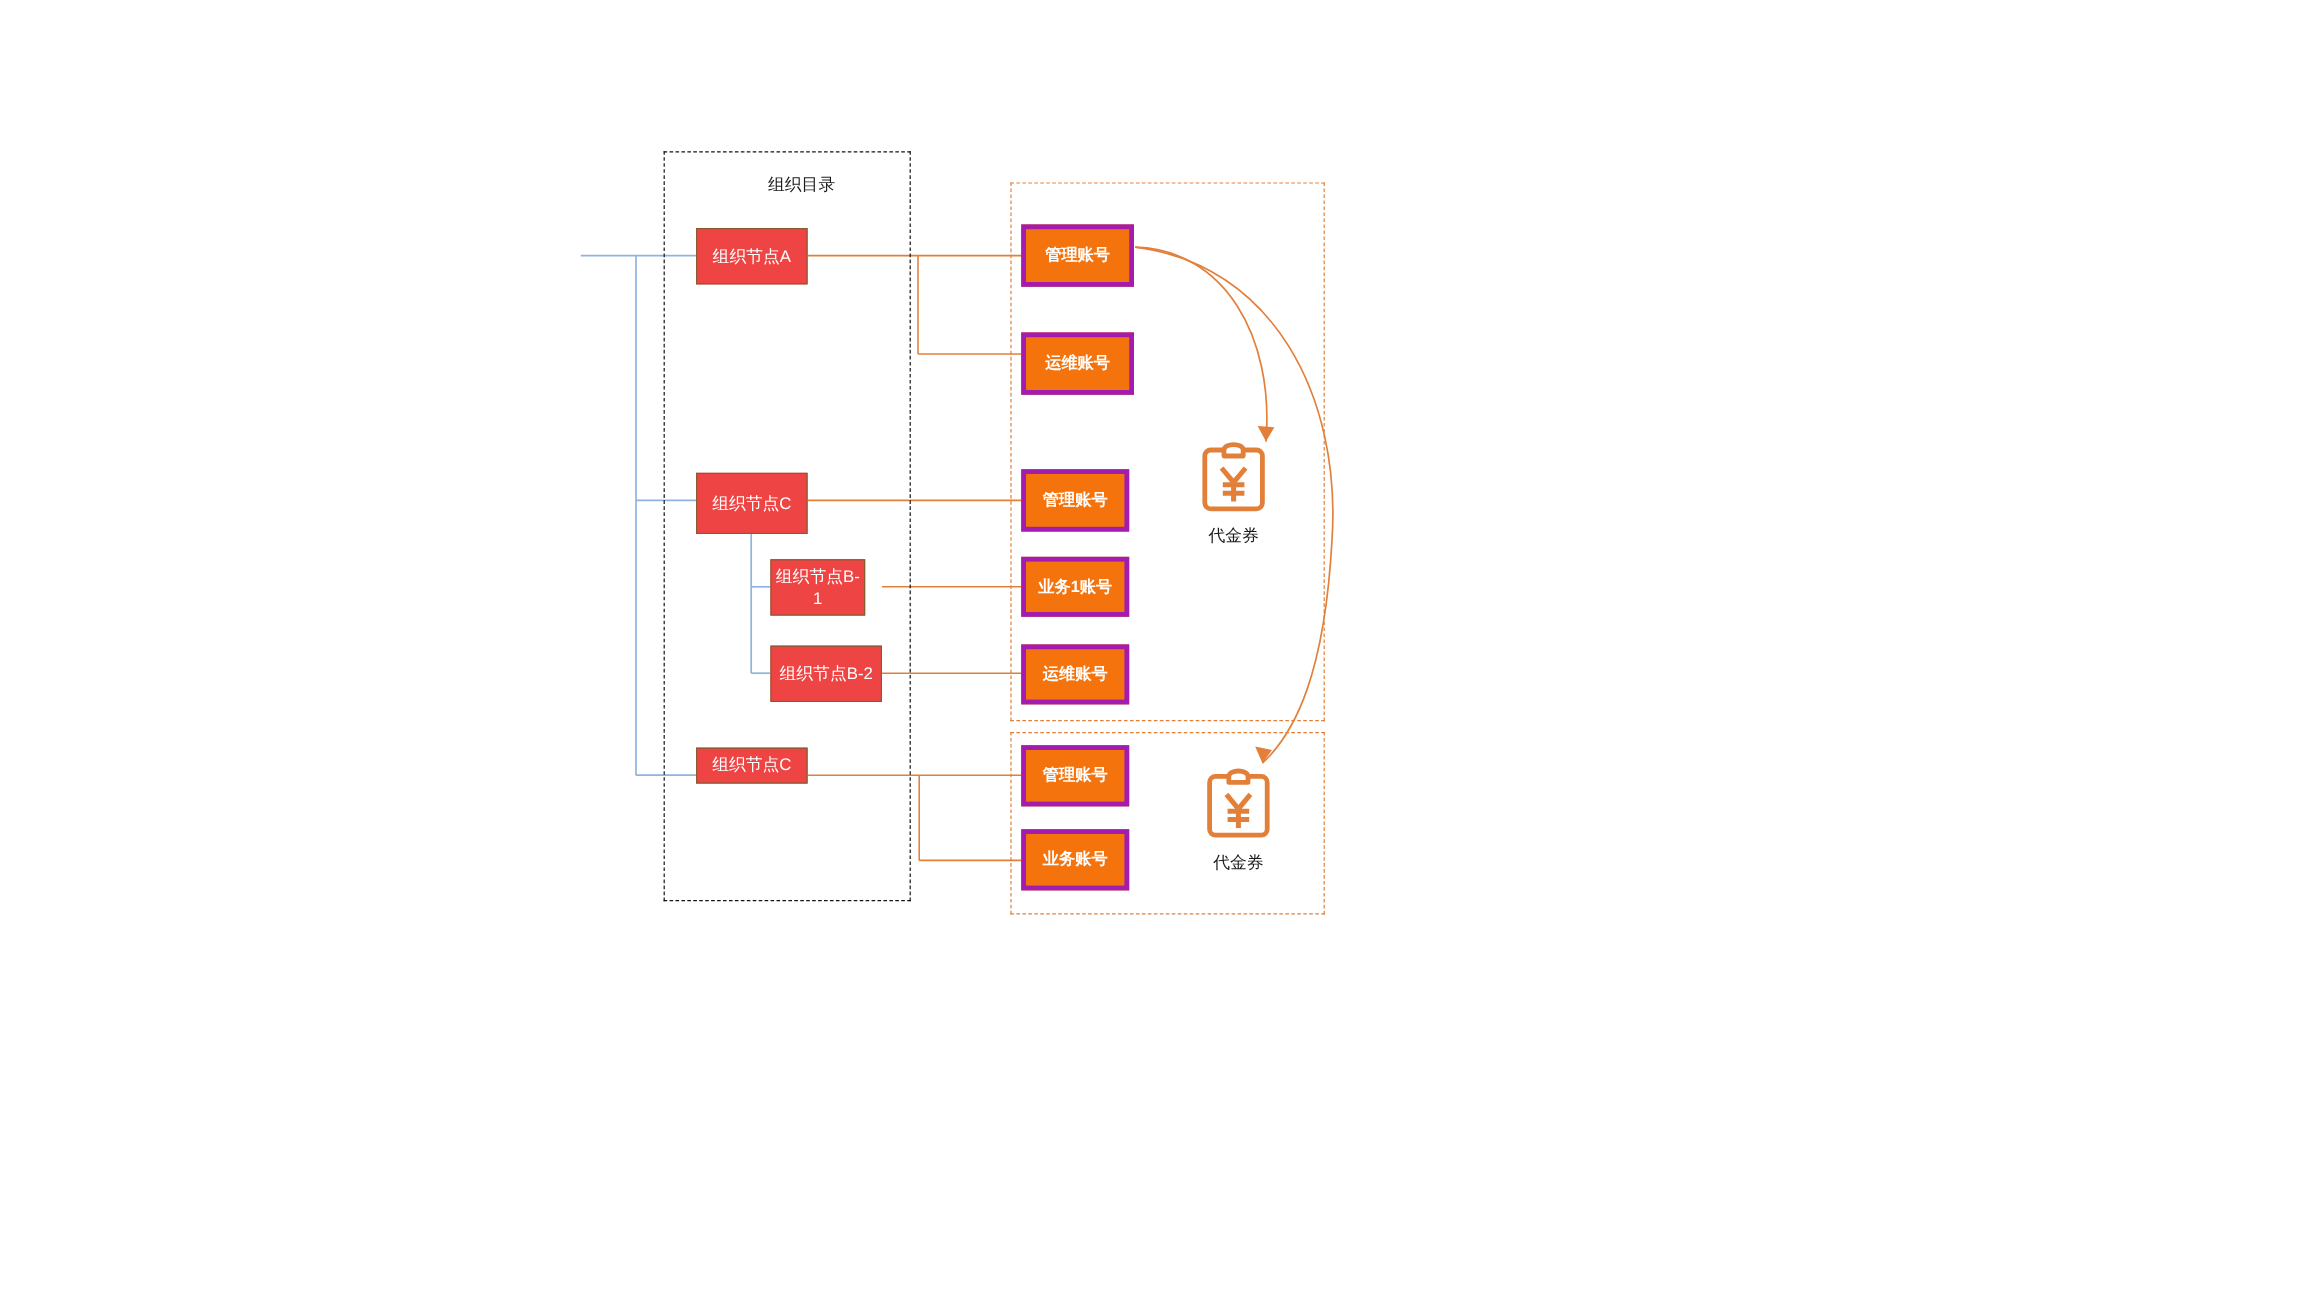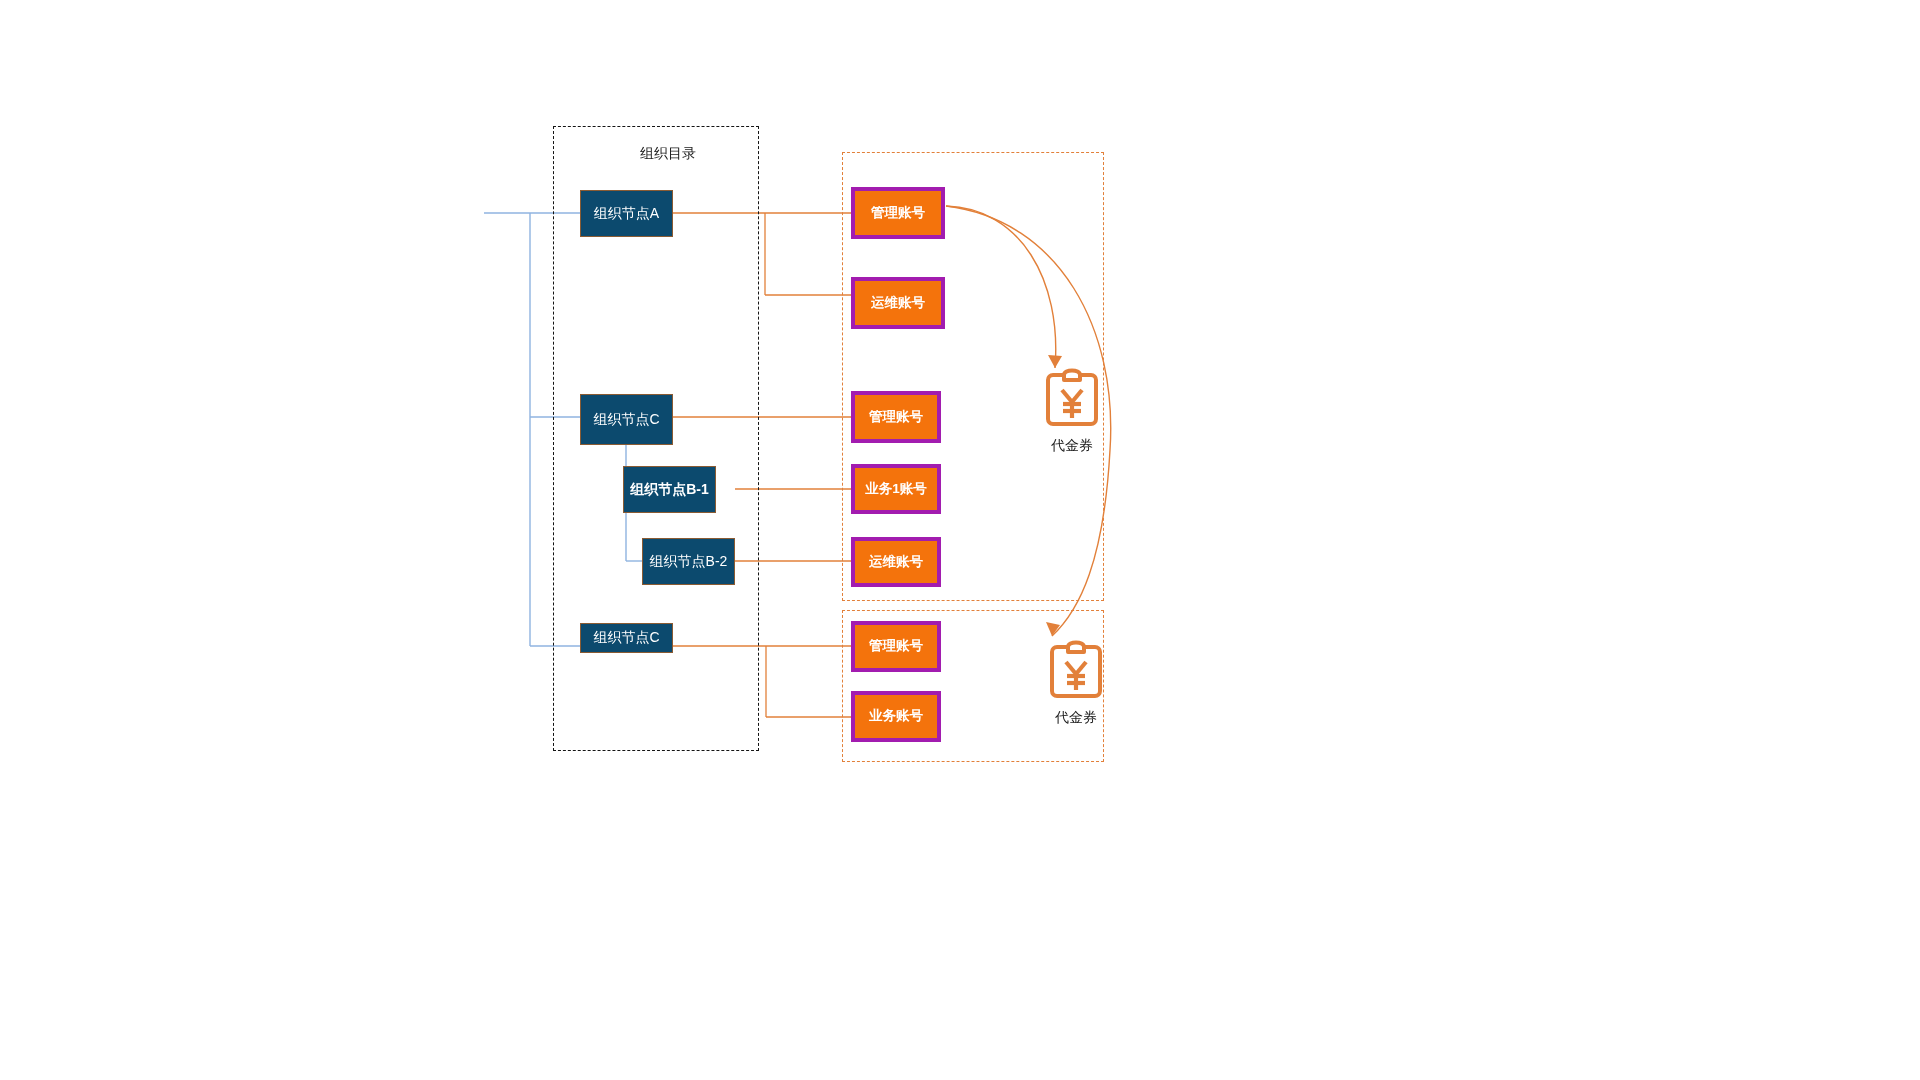--- a/index.html
+++ b/index.html
@@ -39,21 +39,21 @@
   
   .root-box {
     background: #595959;
     border: 1.6px solid #2e6ca4;
     color: #ffffff;
     font-size: 14.5px;
   }
 
   
   .org-node {
-    background: #0c4a6e;
+    background: #ef4444;
     border: 1.6px solid #8a5b33;
     color: #ffffff;
     font-size: 14px;
   }
 
   
   .acct-box {
     background: #f4730c;
     border: 4px solid #a21caf;
     color: #ffffff;
@@ -85,21 +85,20 @@
     margin-left: 15px;
   }
 
   
   .voucher {
     position: absolute;
     z-index: 4;
     display: flex;
     flex-direction: column;
     align-items: center;
-    margin-left: 44px;
   }
   .voucher-label {
     margin-top: 5px;
     font-size: 14px;
     color: #1a1a1a;
     white-space: nowrap;
   }
 </style>
 </head>
 <body>
@@ -158,21 +157,21 @@
     <path d="M1052 636 L1046 622 L1060 625 Z" fill="#e2803a"></path>
   </svg>
 
   <div class="dir-title" style="left:625px; top:145px;">组织目录</div>
 
 
   <div class="node org-node" style="left:580px; top:190px; width:93px; height:47px;">组织节点A</div>
 
   <div class="node org-node" style="left:580px; top:394px; width:93px; height:51px;">组织节点C</div>
 
-  <div class="node org-node" style="left:623px; top:466px; width:93px; height:47px;font-weight:bold;">组织节点B-1</div>
+  <div class="node org-node" style="left:642px; top:466px; width:79px; height:47px;">组织节点B-1</div>
 
   <div class="node org-node" style="left:642px; top:538px; width:93px; height:47px;">组织节点B-2</div>
 
   <div class="node org-node" style="left:580px; top:623px; width:93px; height:30px;">组织节点C</div>
 
   <div class="node acct-box" style="left:851px; top:187px; width:94px; height:52px;">管理账号</div>
 
   <div class="node acct-box" style="left:851px; top:277px; width:94px; height:52px;">运维账号</div>
 
   <div class="node acct-box" style="left:851px; top:391px; width:90px; height:52px;">管理账号</div>

